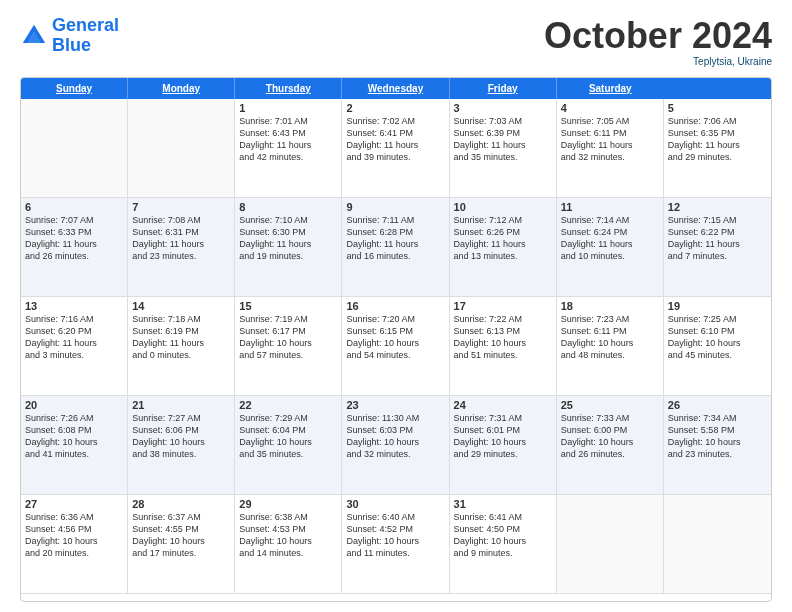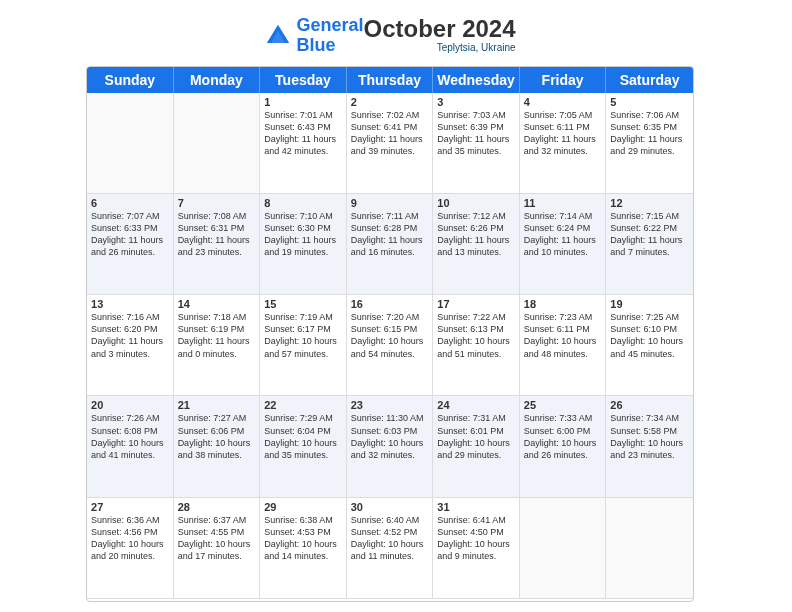--- a/index.html
+++ b/index.html
@@ -6,24 +6,23 @@
     body {
       font-family: Arial, sans-serif;
       background: #fff;
       width: 792px;
       height: 612px;
       overflow: hidden;
     }
     .page {
       width: 792px;
       height: 612px;
-      padding: 16px 32px 10px 20px;
+      padding: 16px 20px 10px 20px;
       display: flex;
       flex-direction: column;
-      align-items: center;
     }
     .header {
       display: flex;
       justify-content: space-between;
       align-items: flex-start;
       margin-bottom: 10px;
     }
     .logo {
       display: flex;
       align-items: center;
@@ -39,21 +38,21 @@
       color: #1a73e8;
     }
     .logo-icon {
       width: 28px;
       height: 28px;
     }
     .title-block {
       text-align: right;
     }
     .month-title {
-      font-size: 24px;
+      font-size: 36px;
       font-weight: bold;
       color: #333;
       line-height: 1.1;
     }
     .location {
       font-size: 10px;
       color: #0c4a6e;
     }
     .calendar {
       flex: 1;
@@ -61,25 +60,26 @@
       border-radius: 4px;
       overflow: hidden;
     }
     .cal-header {
       display: grid;
       grid-template-columns: repeat(7, 1fr);
       background: #1a73e8;
     }
     .cal-header-cell {
       color: #fff;
-      font-size: 14px;
+      font-size: 10px;
       font-weight: bold;
       padding: 5px 4px;
       text-align: center;
       border-right: 1px solid rgba(255,255,255,0.3);
+      text-decoration: underline;
     }
     .cal-header-cell:last-child { border-right: none; }
     .cal-body {
       display: grid;
       grid-template-columns: repeat(7, 1fr);
       grid-template-rows: repeat(5, 1fr);
       height: calc(100% - 28px);
     }
     .cal-cell {
       border-right: 1px solid #ddd;
@@ -126,21 +126,20 @@
     <div class="title-block">
       <div class="month-title">October 2024</div>
       <div class="location">Teplytsia, Ukraine</div>
     </div>
   </div>
 
   <div class="calendar">
     <div class="cal-header">
       <div class="cal-header-cell">Sunday</div>
       <div class="cal-header-cell">Monday</div>
-      <div class="cal-header-cell">Tuesday</div>
       <div class="cal-header-cell">Thursday</div>
       <div class="cal-header-cell">Wednesday</div>
       <div class="cal-header-cell">Friday</div>
       <div class="cal-header-cell">Saturday</div>
     </div>
     <div class="cal-body" id="cal-body">
     <div class="cal-cell empty"></div>
         <div class="cal-cell empty"></div>
         <div class="cal-cell">
           <span class="day-num">1</span>

